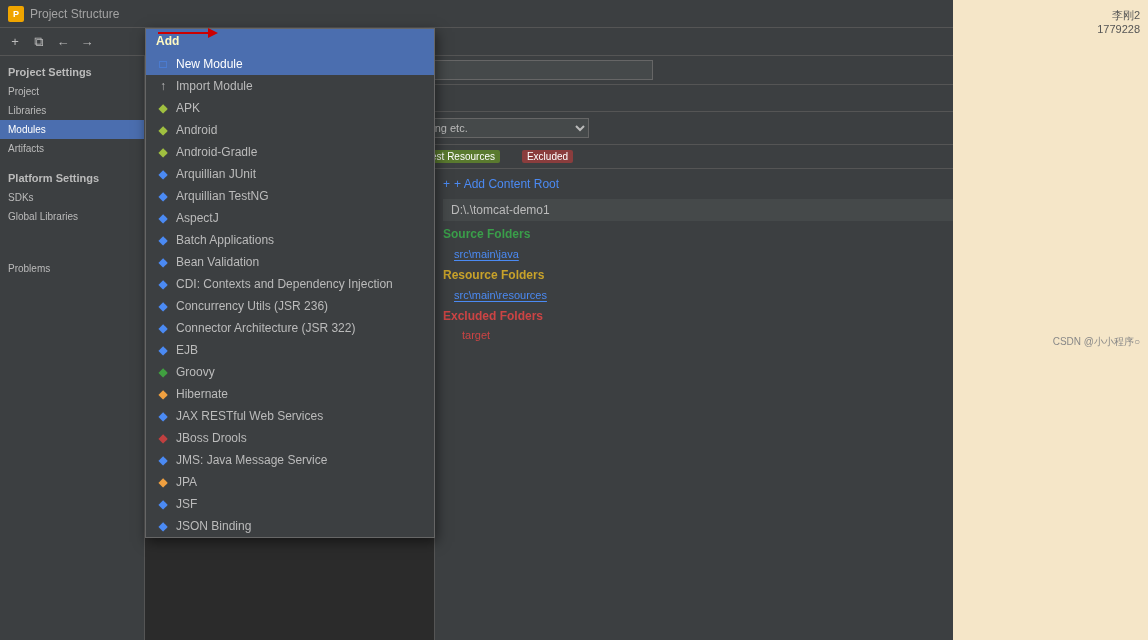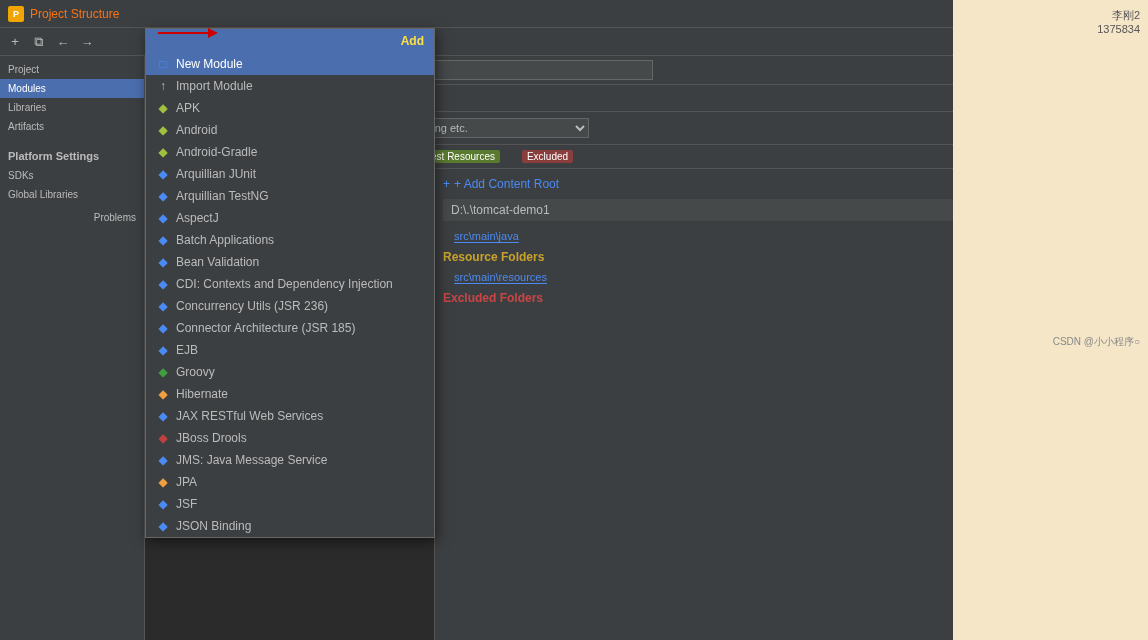--- a/index.html
+++ b/index.html
@@ -28,21 +28,21 @@
     .title-bar-icon {
       width: 16px;
       height: 16px;
       margin-right: 6px;
       background: #f0a500;
       border-radius: 2px;
       display: flex; align-items: center; justify-content: center;
       font-size: 9px; color: white; font-weight: bold;
     }
     .title-bar-text {
-      color: #f97316;
+      color: #a3a3a3;
       flex: 1;
     }
     .title-bar-controls {
       display: flex;
       gap: 2px;
     }
     .title-bar-btn {
       width: 16px; height: 16px;
       background: #555;
       border: none;
@@ -276,25 +276,25 @@
       top: 28px;
       left: 145px;
       width: 290px;
       background: #3c3f41;
       border: 1px solid #666;
       box-shadow: 2px 4px 12px rgba(0,0,0,0.5);
       z-index: 100;
     }
     .dropdown-header {
       background: #4b6eaf;
-      color: #fde047;
+      color: #fef9c3;
       padding: 5px 10px;
       font-size: 12px;
       font-weight: bold;
-      text-align: right;
+      text-align: left;
     }
     .dropdown-section-title {
       color: #888;
       font-size: 11px;
       padding: 4px 10px 2px 10px;
       font-style: italic;
     }
     .dropdown-item {
       padding: 4px 10px;
       color: #bbb;
@@ -402,40 +402,41 @@
 
   <svg class="red-arrow" viewBox="0 0 60 18">
     <line x1="0" y1="9" x2="50" y2="9" stroke="#cc0000" stroke-width="2"></line>
     <polygon points="50,4 60,9 50,14" fill="#cc0000"></polygon>
   </svg>
 </div>
 
 <div class="main-container">
 
   <div class="sidebar">
+    <div class="sidebar-section-title">Project Settings</div>
     <div class="sidebar-item">
       <span>Project</span>
     </div>
+    <div class="sidebar-item">
+      <span>Libraries</span>
+    </div>
     <div class="sidebar-item active">
       <span>Modules</span>
-    </div>
-    <div class="sidebar-item">
-      <span>Libraries</span>
     </div>
     <div class="sidebar-item">
       <span>Artifacts</span>
     </div>
     <div class="sidebar-section-title platform">Platform Settings</div>
     <div class="sidebar-item">
       <span>SDKs</span>
     </div>
     <div class="sidebar-item">
       <span>Global Libraries</span>
     </div>
-    <div style="margin-top: 4px; text-align: right;">
+    <div style="margin-top: 33px;">
       <div class="sidebar-item">
         <span>Problems</span>
       </div>
     </div>
   </div>
 
   <div class="content-area">
 
     <div class="content-topbar">
       <input class="module-name-input" type="text" value="tomcat-demo1" style="">
@@ -480,45 +481,52 @@
       <div class="right-panel">
         <div class="add-content-root-btn">
           <span>+</span>
           <span>+ Add Content Root</span>
         </div>
         <div class="content-root-header">
           <span>D:\.\tomcat-demo1</span>
           <span class="close-x">×</span>
         </div>
 
+        <div class="folder-section-title sources">Source Folders</div>
         <div class="folder-row">
           <span class="folder-row-path">src\main\java</span>
           <div class="folder-row-actions">
             <span class="folder-row-action">✎</span>
             <span class="folder-row-action">×</span>
           </div>
         </div>
 
         <div class="folder-section-title resources">Resource Folders</div>
         <div class="folder-row">
           <span class="folder-row-path">src\main\resources</span>
           <div class="folder-row-actions">
             <span class="folder-row-action">✎</span>
             <span class="folder-row-action">×</span>
           </div>
         </div>
 
         <div class="folder-section-title excluded">Excluded Folders</div>
+        <div class="folder-row">
+          <span class="folder-target">target</span>
+          <div class="folder-row-actions">
+            <span class="folder-row-action">×</span>
+          </div>
+        </div>
       </div>
     </div>
   </div>
 
   <div class="watermark">
     <div class="watermark-text">李刚2</div>
-    <div class="watermark-text">1375834</div>
+    <div class="watermark-text">1779228</div>
     <div style="margin-top: 300px; color: #888; font-size: 10px;">CSDN @小小程序○</div>
   </div>
 </div>
 
 <div class="dropdown-overlay">
   <div class="dropdown-header">Add</div>
   <div class="dropdown-scroll">
     <div class="dropdown-item highlighted">
       <span class="di-icon icon-blue">□</span>
       <span>New Module</span>
@@ -564,21 +572,21 @@
         <div class="dropdown-item">
           <span class="di-icon" style="color: rgb(75, 138, 243);">◆</span>
           <span>CDI: Contexts and Dependency Injection</span>
         </div>
         <div class="dropdown-item">
           <span class="di-icon" style="color: rgb(75, 138, 243);">◆</span>
           <span>Concurrency Utils (JSR 236)</span>
         </div>
         <div class="dropdown-item">
           <span class="di-icon" style="color: rgb(75, 138, 243);">◆</span>
-          <span>Connector Architecture (JSR 185)</span>
+          <span>Connector Architecture (JSR 322)</span>
         </div>
         <div class="dropdown-item">
           <span class="di-icon" style="color: rgb(75, 138, 243);">◆</span>
           <span>EJB</span>
         </div>
         <div class="dropdown-item">
           <span class="di-icon" style="color: rgb(64, 160, 64);">◆</span>
           <span>Groovy</span>
         </div>
         <div class="dropdown-item">

